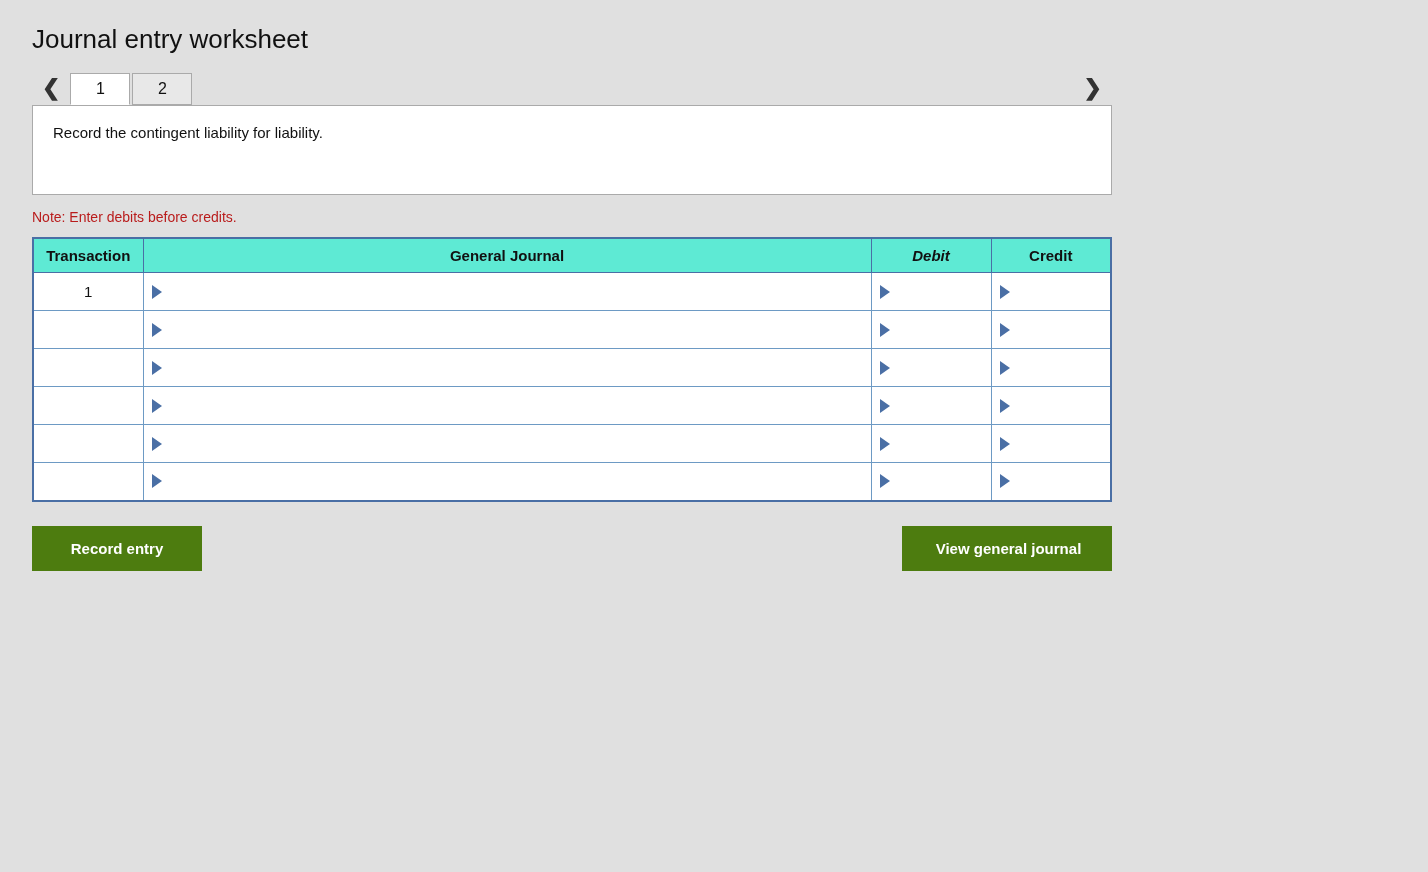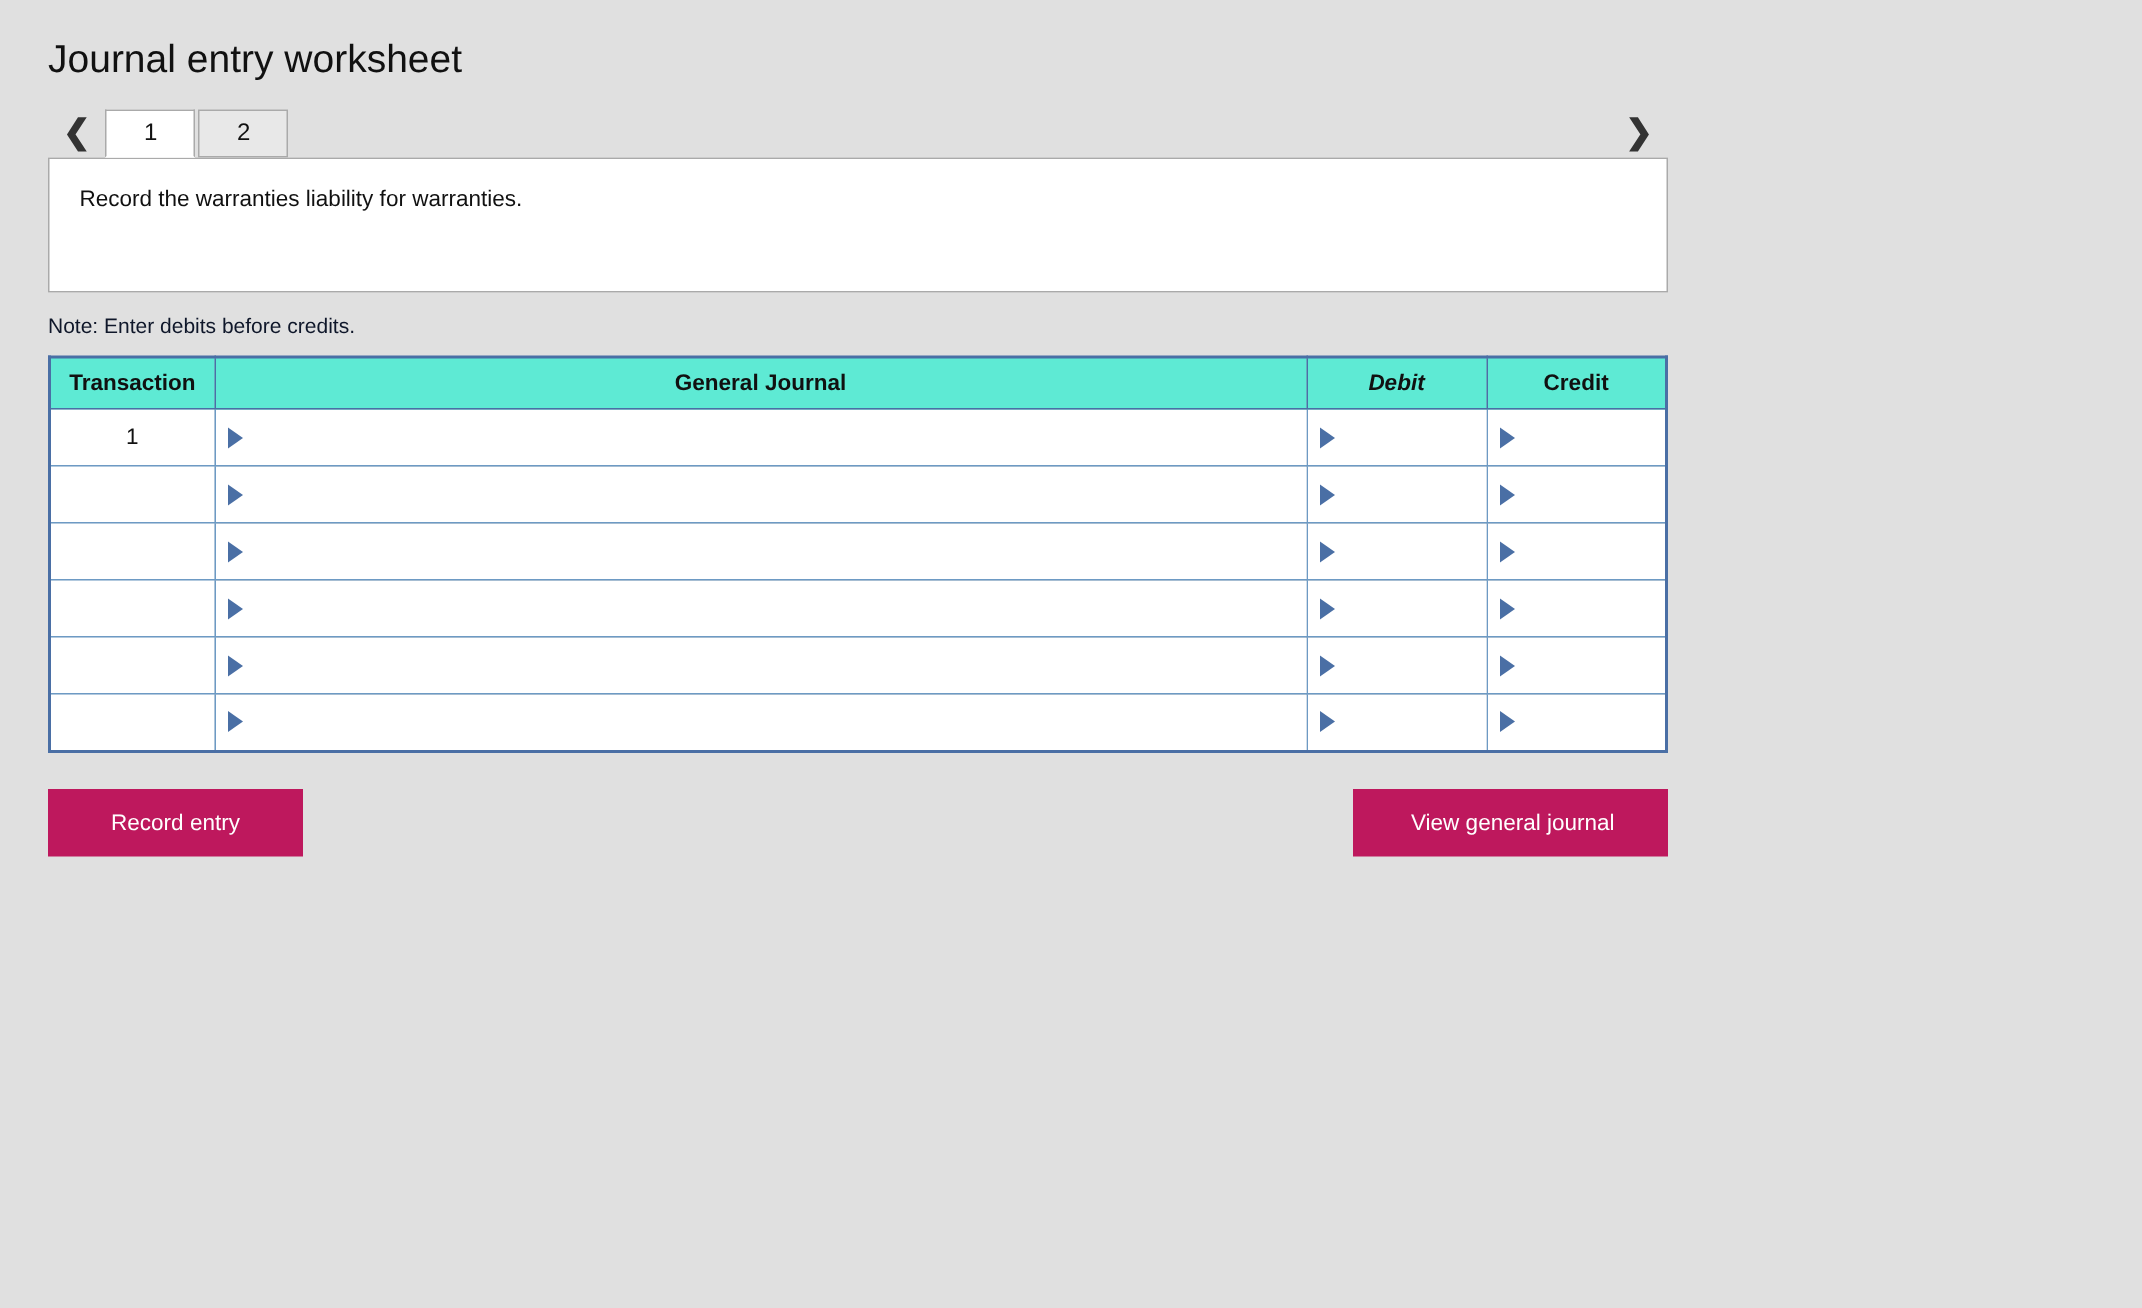--- a/index.html
+++ b/index.html
@@ -59,21 +59,21 @@
     .instruction-box {
       border: 1px solid #aaa;
       background: #fff;
       padding: 18px 20px;
       min-height: 90px;
       margin-bottom: 14px;
       font-size: 15px;
     }
 
     .note-text {
-      color: #0f172a;
+      color: #b91c1c;
       font-size: 14px;
       margin-bottom: 12px;
     }
 
     .journal-table {
       width: 100%;
       border-collapse: collapse;
       border: 2px solid #4a6fa5;
       margin-bottom: 24px;
       max-width: 1080px;
@@ -142,23 +142,23 @@
     .buttons-row {
       display: flex;
       gap: 18px;
       align-items: center;
       max-width: 1080px;
     }
 
     .btn {
       padding: 14px 28px;
       font-size: 15px;
-      font-weight: normal;
+      font-weight: bold;
       color: #fff;
-      background-color: #be185d;
+      background-color: #4d7c0f;
       border: none;
       cursor: pointer;
       min-width: 170px;
       text-align: center;
     }
 
     .btn-right {
       margin-left: auto;
       min-width: 210px;
       padding-left: 31px;
@@ -182,21 +182,21 @@
   <h1 class="page-title">Journal entry worksheet</h1>
 
   <div class="tabs-row">
     <button class="nav-arrow">❮</button>
     <div class="tab active">1</div>
     <div class="tab inactive">2</div>
     <button class="nav-arrow" style="margin-left: auto;">❯</button>
   </div>
 
   <div class="instruction-box">
-    <span>Record the warranties liability for warranties.</span>
+    <span>Record the contingent liability for liability.</span>
   </div>
 
   <div class="note-text">Note: Enter debits before credits.</div>
 
   <table class="journal-table">
     <thead>
       <tr>
         <th class="col-transaction">Transaction</th>
         <th class="col-general-journal">General Journal</th>
         <th class="col-debit">Debit</th>

